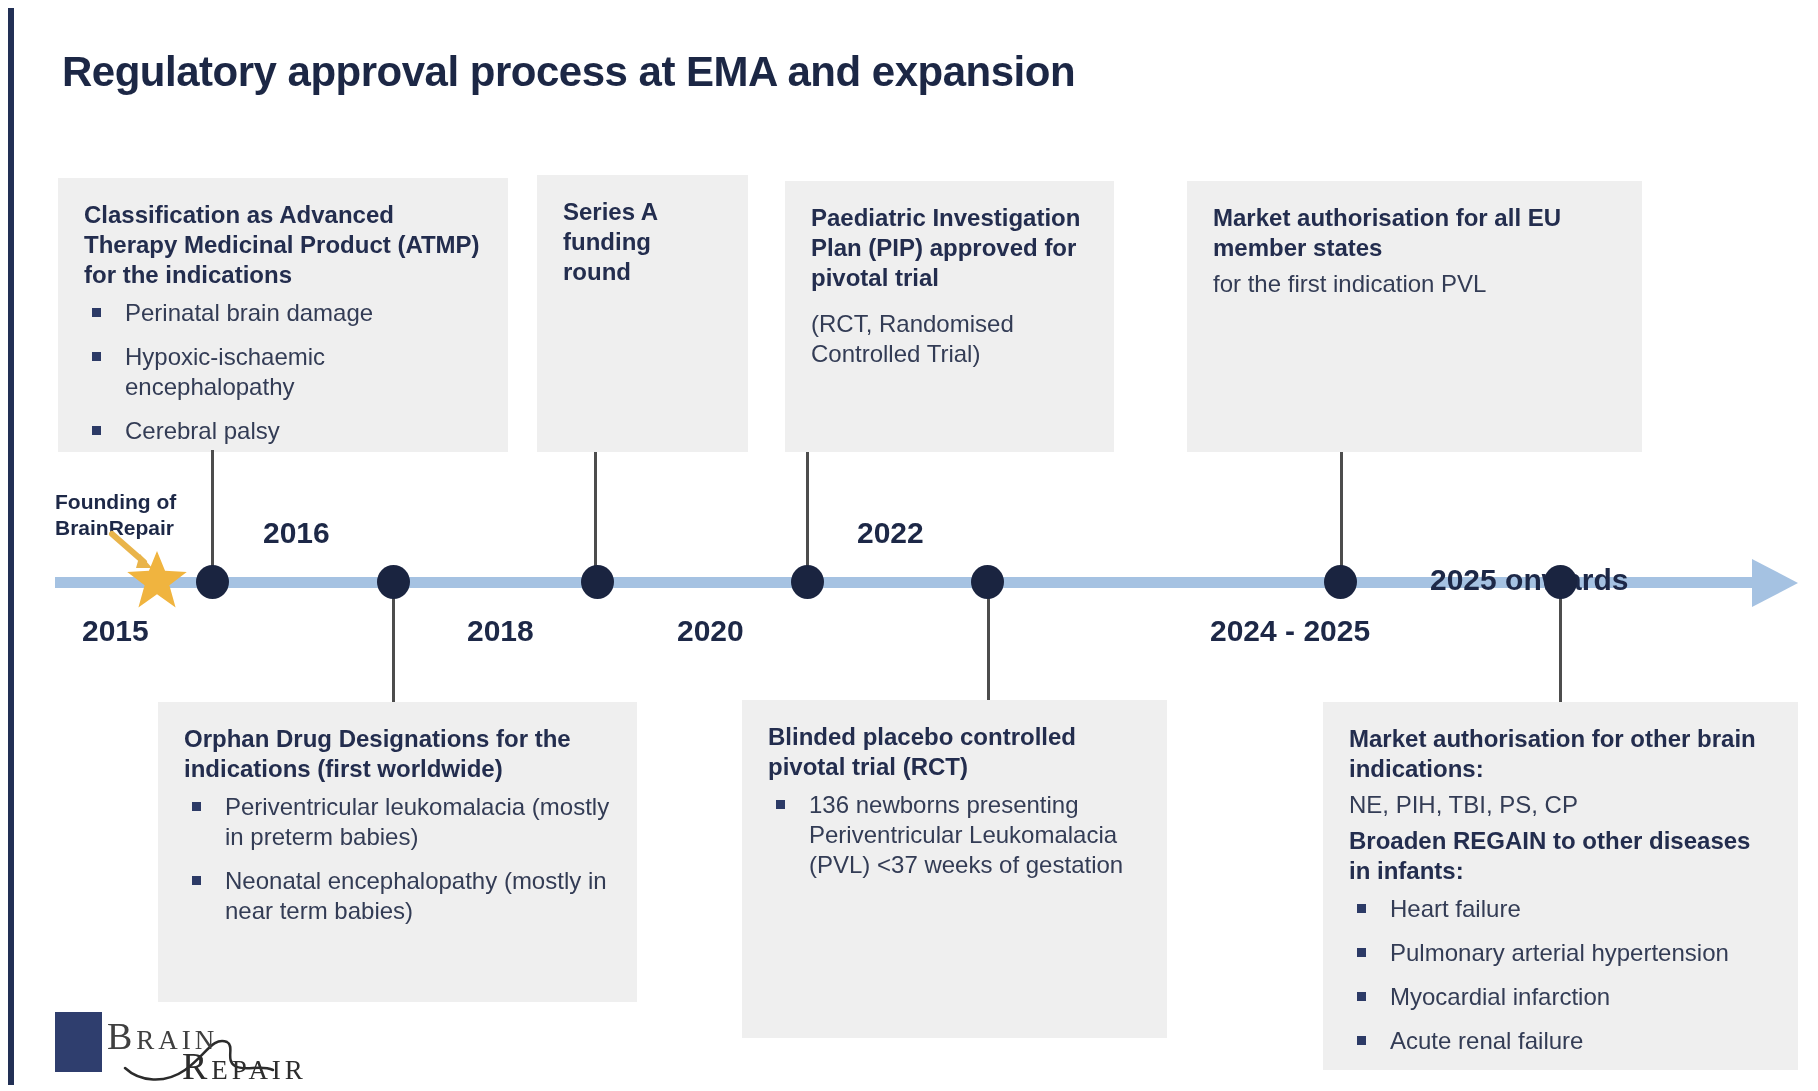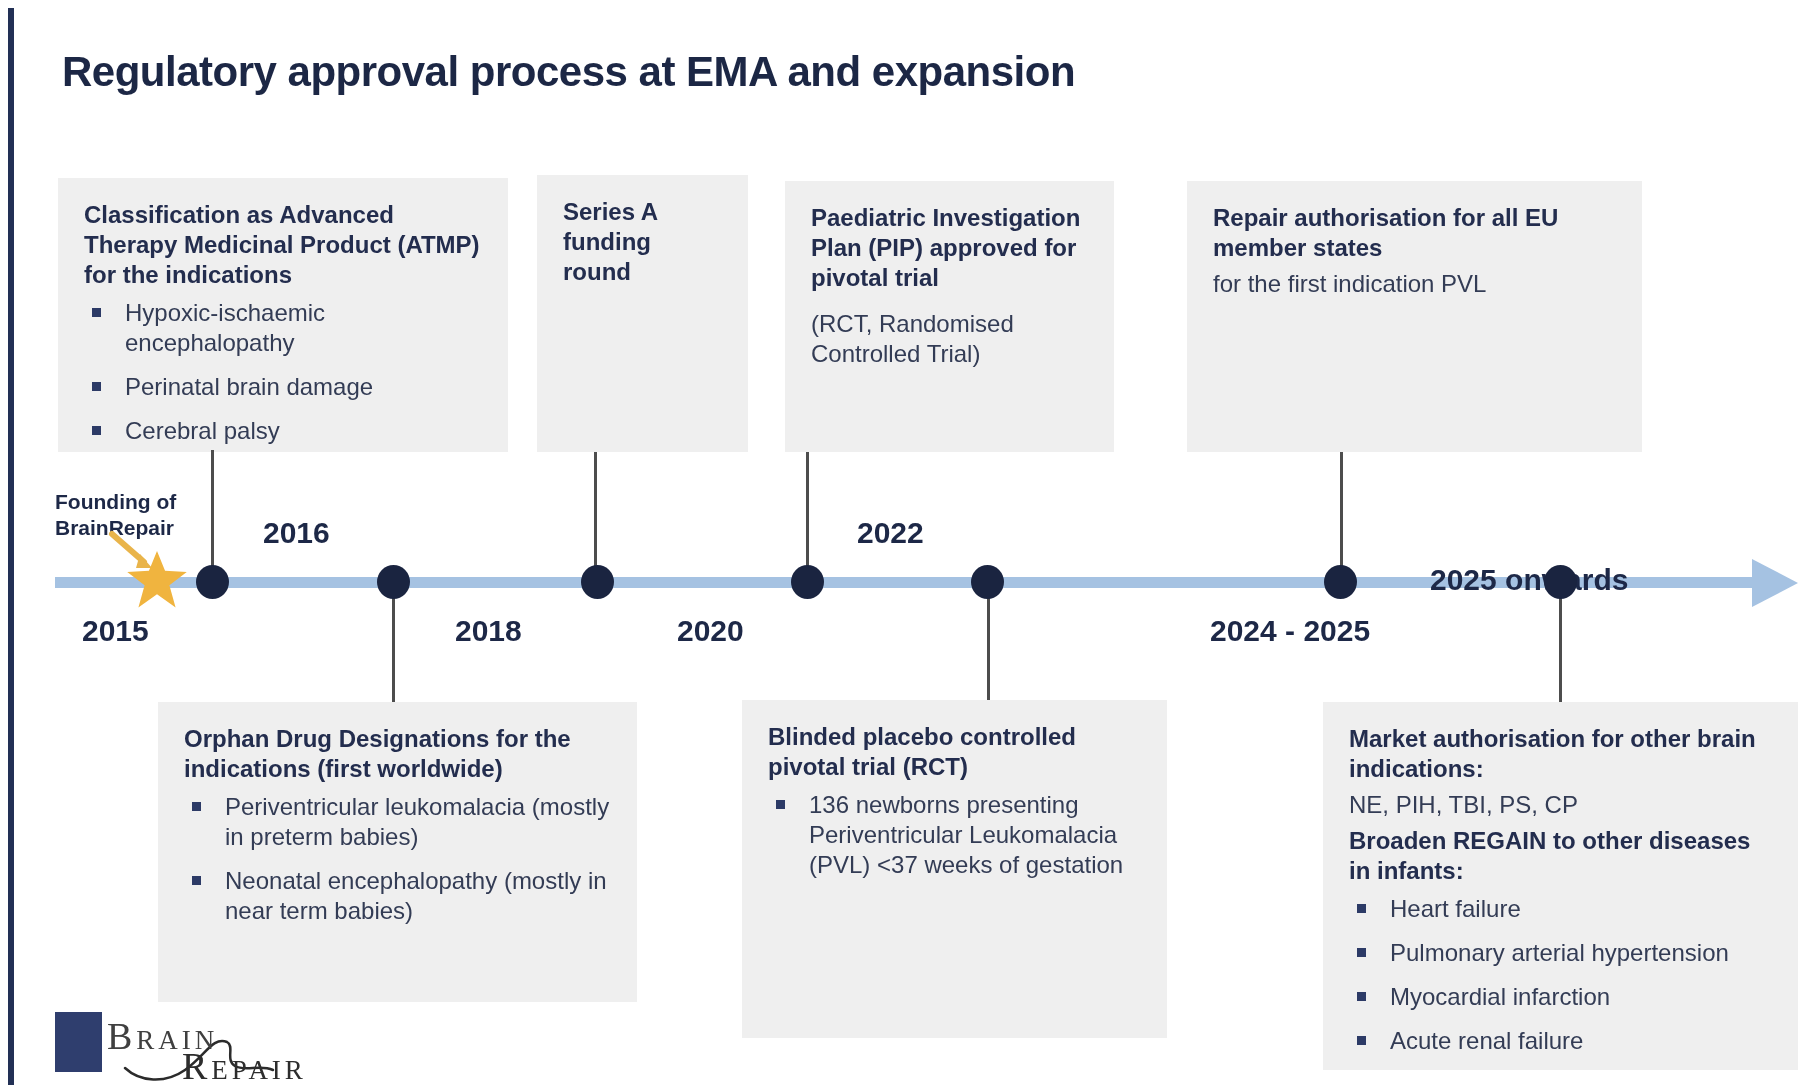--- a/index.html
+++ b/index.html
@@ -58,44 +58,44 @@
 
   <div class="accent-bar"></div>
 
   <div class="slide-title">Regulatory approval process at EMA and expansion</div>
 
   <div class="ebox" style="left:58px;top:178px;width:450px;height:274px;">
     <div class="btitle">Classification as Advanced Therapy Medicinal Product (ATMP) for the indications</div>
     <ul>
       <li>
           <span class="sq"></span>
-          <span>Hypoxic-ischaemic encephalopathy</span>
+          <span>Perinatal brain damage</span>
         </li>
       <li>
           <span class="sq"></span>
-          <span>Perinatal brain damage</span>
+          <span>Hypoxic-ischaemic encephalopathy</span>
         </li>
       <li>
           <span class="sq"></span>
           <span>Cerebral palsy</span>
         </li>
     </ul>
   </div>
 
   <div class="ebox" style="left:537px;top:175px;width:211px;height:277px;">
     <div class="btitle">Series A funding round</div>
   </div>
 
   <div class="ebox" style="left:785px;top:181px;width:329px;height:271px;">
     <div class="btitle">Paediatric Investigation Plan (PIP) approved for pivotal trial</div>
     <div class="bsub" style="margin-top:16px;">(RCT, Randomised Controlled Trial)</div>
   </div>
 
   <div class="ebox" style="left:1187px;top:181px;width:455px;height:271px;">
-    <div class="btitle">Repair authorisation for all EU member states</div>
+    <div class="btitle">Market authorisation for all EU member states</div>
     <div class="bsub">for the first indication PVL</div>
   </div>
 
   <div class="ebox" style="left:158px;top:702px;width:479px;height:300px;">
     <div class="btitle">Orphan Drug Designations for the indications (first worldwide)</div>
     <ul>
       <li>
           <span class="sq"></span>
           <span>Periventricular leukomalacia (mostly in preterm babies)</span>
         </li>
@@ -154,21 +154,21 @@
   <div class="dot" style="left:196px;"></div>
   <div class="dot" style="left:377px;"></div>
   <div class="dot" style="left:581px;"></div>
   <div class="dot" style="left:791px;"></div>
   <div class="dot" style="left:971px;"></div>
   <div class="dot" style="left:1324px;"></div>
   <div class="dot" style="left:1544px;"></div>
 
   <div class="yl" style="left:82px;top:614px;">2015</div>
   <div class="yl" style="left:263px;top:516px;">2016</div>
-  <div class="yl" style="left:455px;top:614px;">2018</div>
+  <div class="yl" style="left:467px;top:614px;">2018</div>
   <div class="yl" style="left:677px;top:614px;">2020</div>
   <div class="yl" style="left:857px;top:516px;">2022</div>
   <div class="yl" style="left:1210px;top:614px;">2024 - 2025</div>
   <div class="yl" style="left:1430px;top:516px;margin-top:47px;">2025 onwards</div>
 
   <div class="founding">
     <div>Founding of</div>
     <div>BrainRepair</div>
   </div>
   <svg class="pointer-svg" width="52" height="48">

